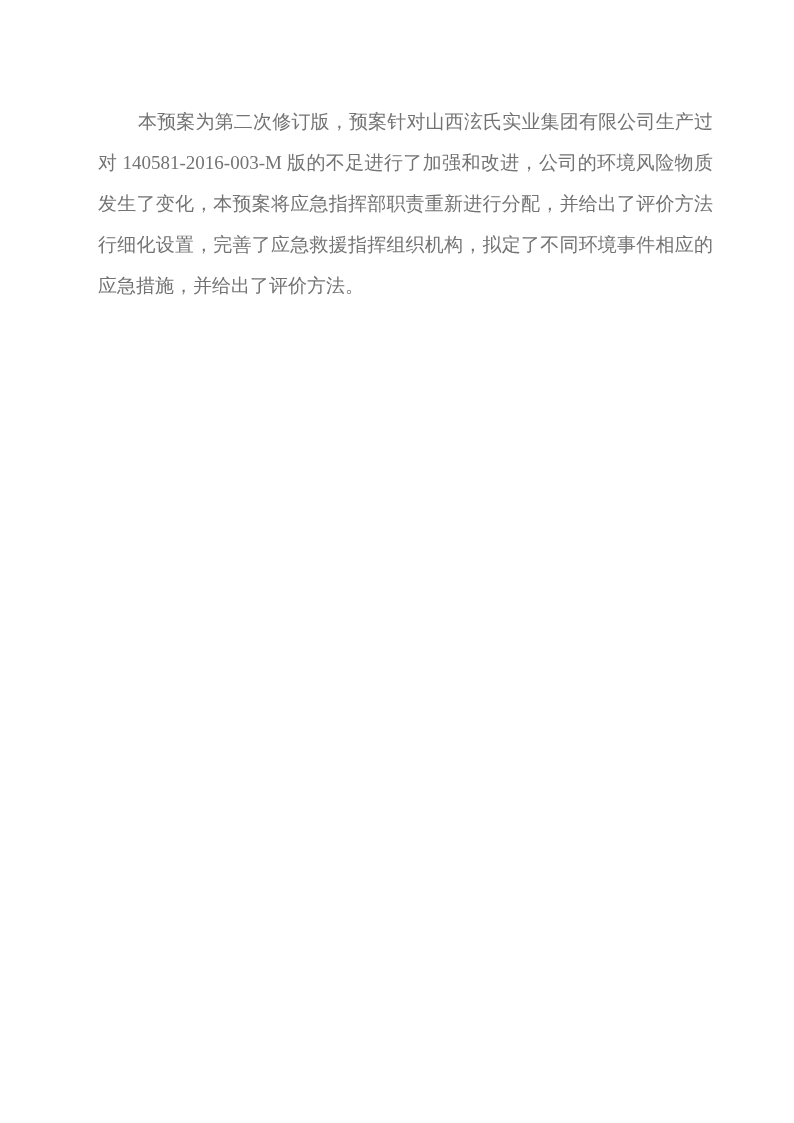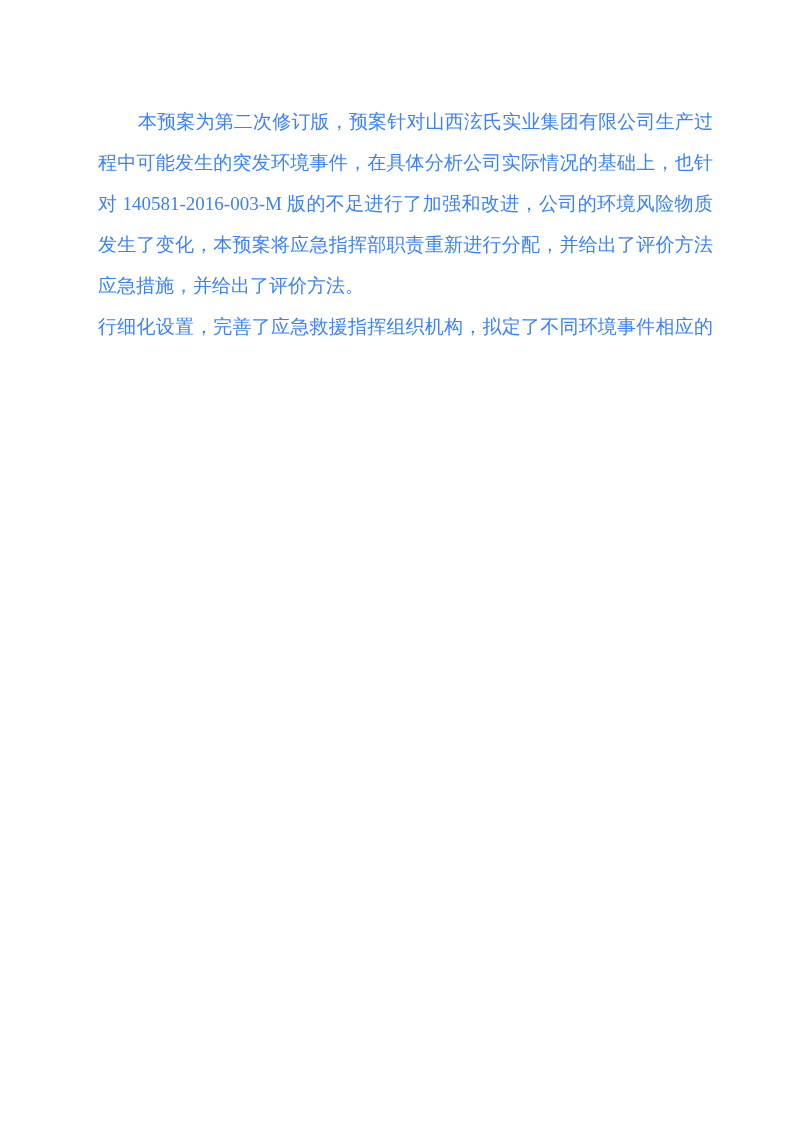--- a/index.html
+++ b/index.html
@@ -13,21 +13,21 @@
     height: 1123px;
     background: #ffffff;
     overflow: hidden;
     font-family: "Liberation Serif", "DejaVu Serif", serif;
   }
   .paragraph {
     position: absolute;
     left: 98px;
     top: 101px;
     width: 615px;
-    color: #3b82f6;
+    color: #737373;
     font-size: 19px;
     line-height: 41px;
   }
   .line {
     text-align: justify;
     text-align-last: justify;
     white-space: nowrap;
     height: 41px;
     overflow: hidden;
   }
@@ -38,19 +38,18 @@
     text-align-last: left;
     white-space: normal;
   }
 </style>
 </head>
 <body>
 
 <div class="page">
   <div class="paragraph">
     <div class="line first">本预案为第二次修订版，预案针对山西泫氏实业集团有限公司生产过</div>
-    <div class="line">程中可能发生的突发环境事件，在具体分析公司实际情况的基础上，也针</div>
     <div class="line">对 140581-2016-003-M 版的不足进行了加强和改进，公司的环境风险物质</div>
     <div class="line">发生了变化，本预案将应急指挥部职责重新进行分配，并给出了评价方法</div>
+    <div class="line">行细化设置，完善了应急救援指挥组织机构，拟定了不同环境事件相应的</div>
     <div class="line last">应急措施，并给出了评价方法。</div>
-    <div class="line">行细化设置，完善了应急救援指挥组织机构，拟定了不同环境事件相应的</div>
   </div>
 </div>
 
 </body></html>

